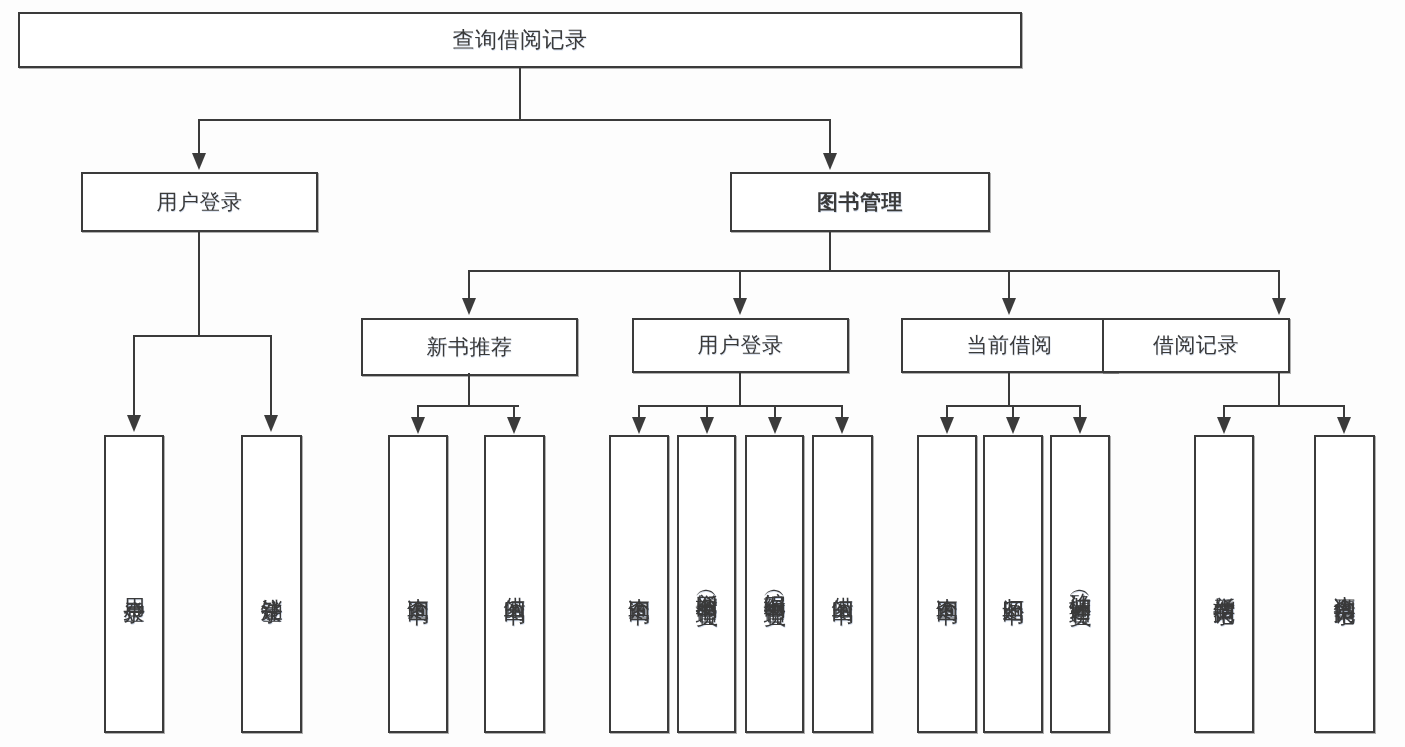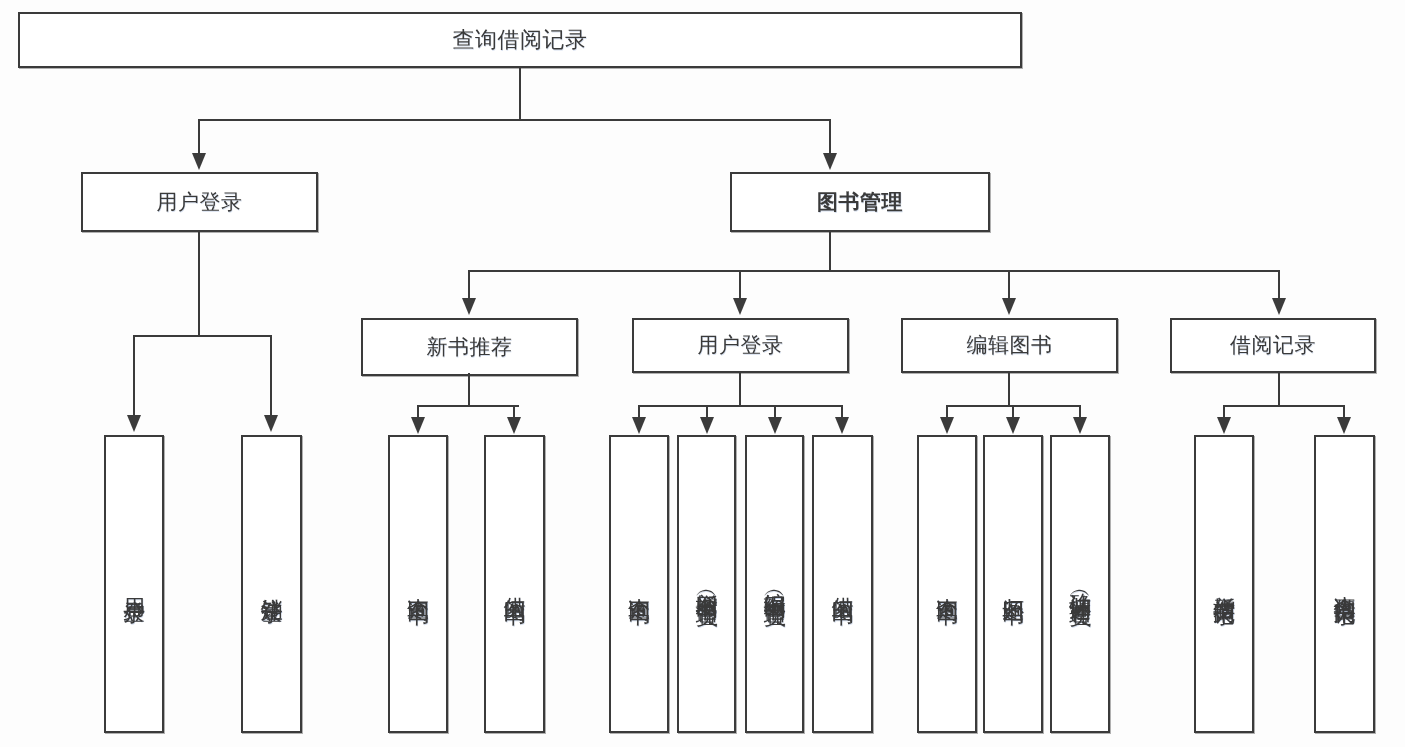--- a/index.html
+++ b/index.html
@@ -129,23 +129,23 @@
   <div class="vline" style="left:1278px; top:270px; width:2px; height:30px;"></div>
   <div class="arrow" style="left:1272px; top:298px;"></div>
 
   <div class="node" style="left:361px; top:318px; width:217px; height:58px;">
     <span class="label">新书推荐</span>
   </div>
   <div class="node" style="left:632px; top:318px; width:217px; height:55px;">
     <span class="label">用户登录</span>
   </div>
   <div class="node" style="left:901px; top:318px; width:217px; height:55px;">
-    <span class="label">编辑图书</span>
-  </div>
-  <div class="node" style="left:1170px; top:318px; width:206px; height:55px;font-family:Liberation Serif, serif;">
+    <span class="label">当前借阅</span>
+  </div>
+  <div class="node" style="left:1102px; top:318px; width:188px; height:55px;font-family:Liberation Serif, serif;">
     <span class="label">借阅记录</span>
   </div>
 
   <div class="vline" style="left:468px; top:373px; width:2px; height:33px;"></div>
   <div class="hline" style="left:417px; top:405px; width:102px; height:2px;"></div>
   <div class="vline" style="left:417px; top:405px; width:2px; height:14px;"></div>
   <div class="arrow" style="left:411px; top:417px;"></div>
   <div class="vline" style="left:513px; top:405px; width:2px; height:14px;"></div>
   <div class="arrow" style="left:507px; top:417px;"></div>
 

